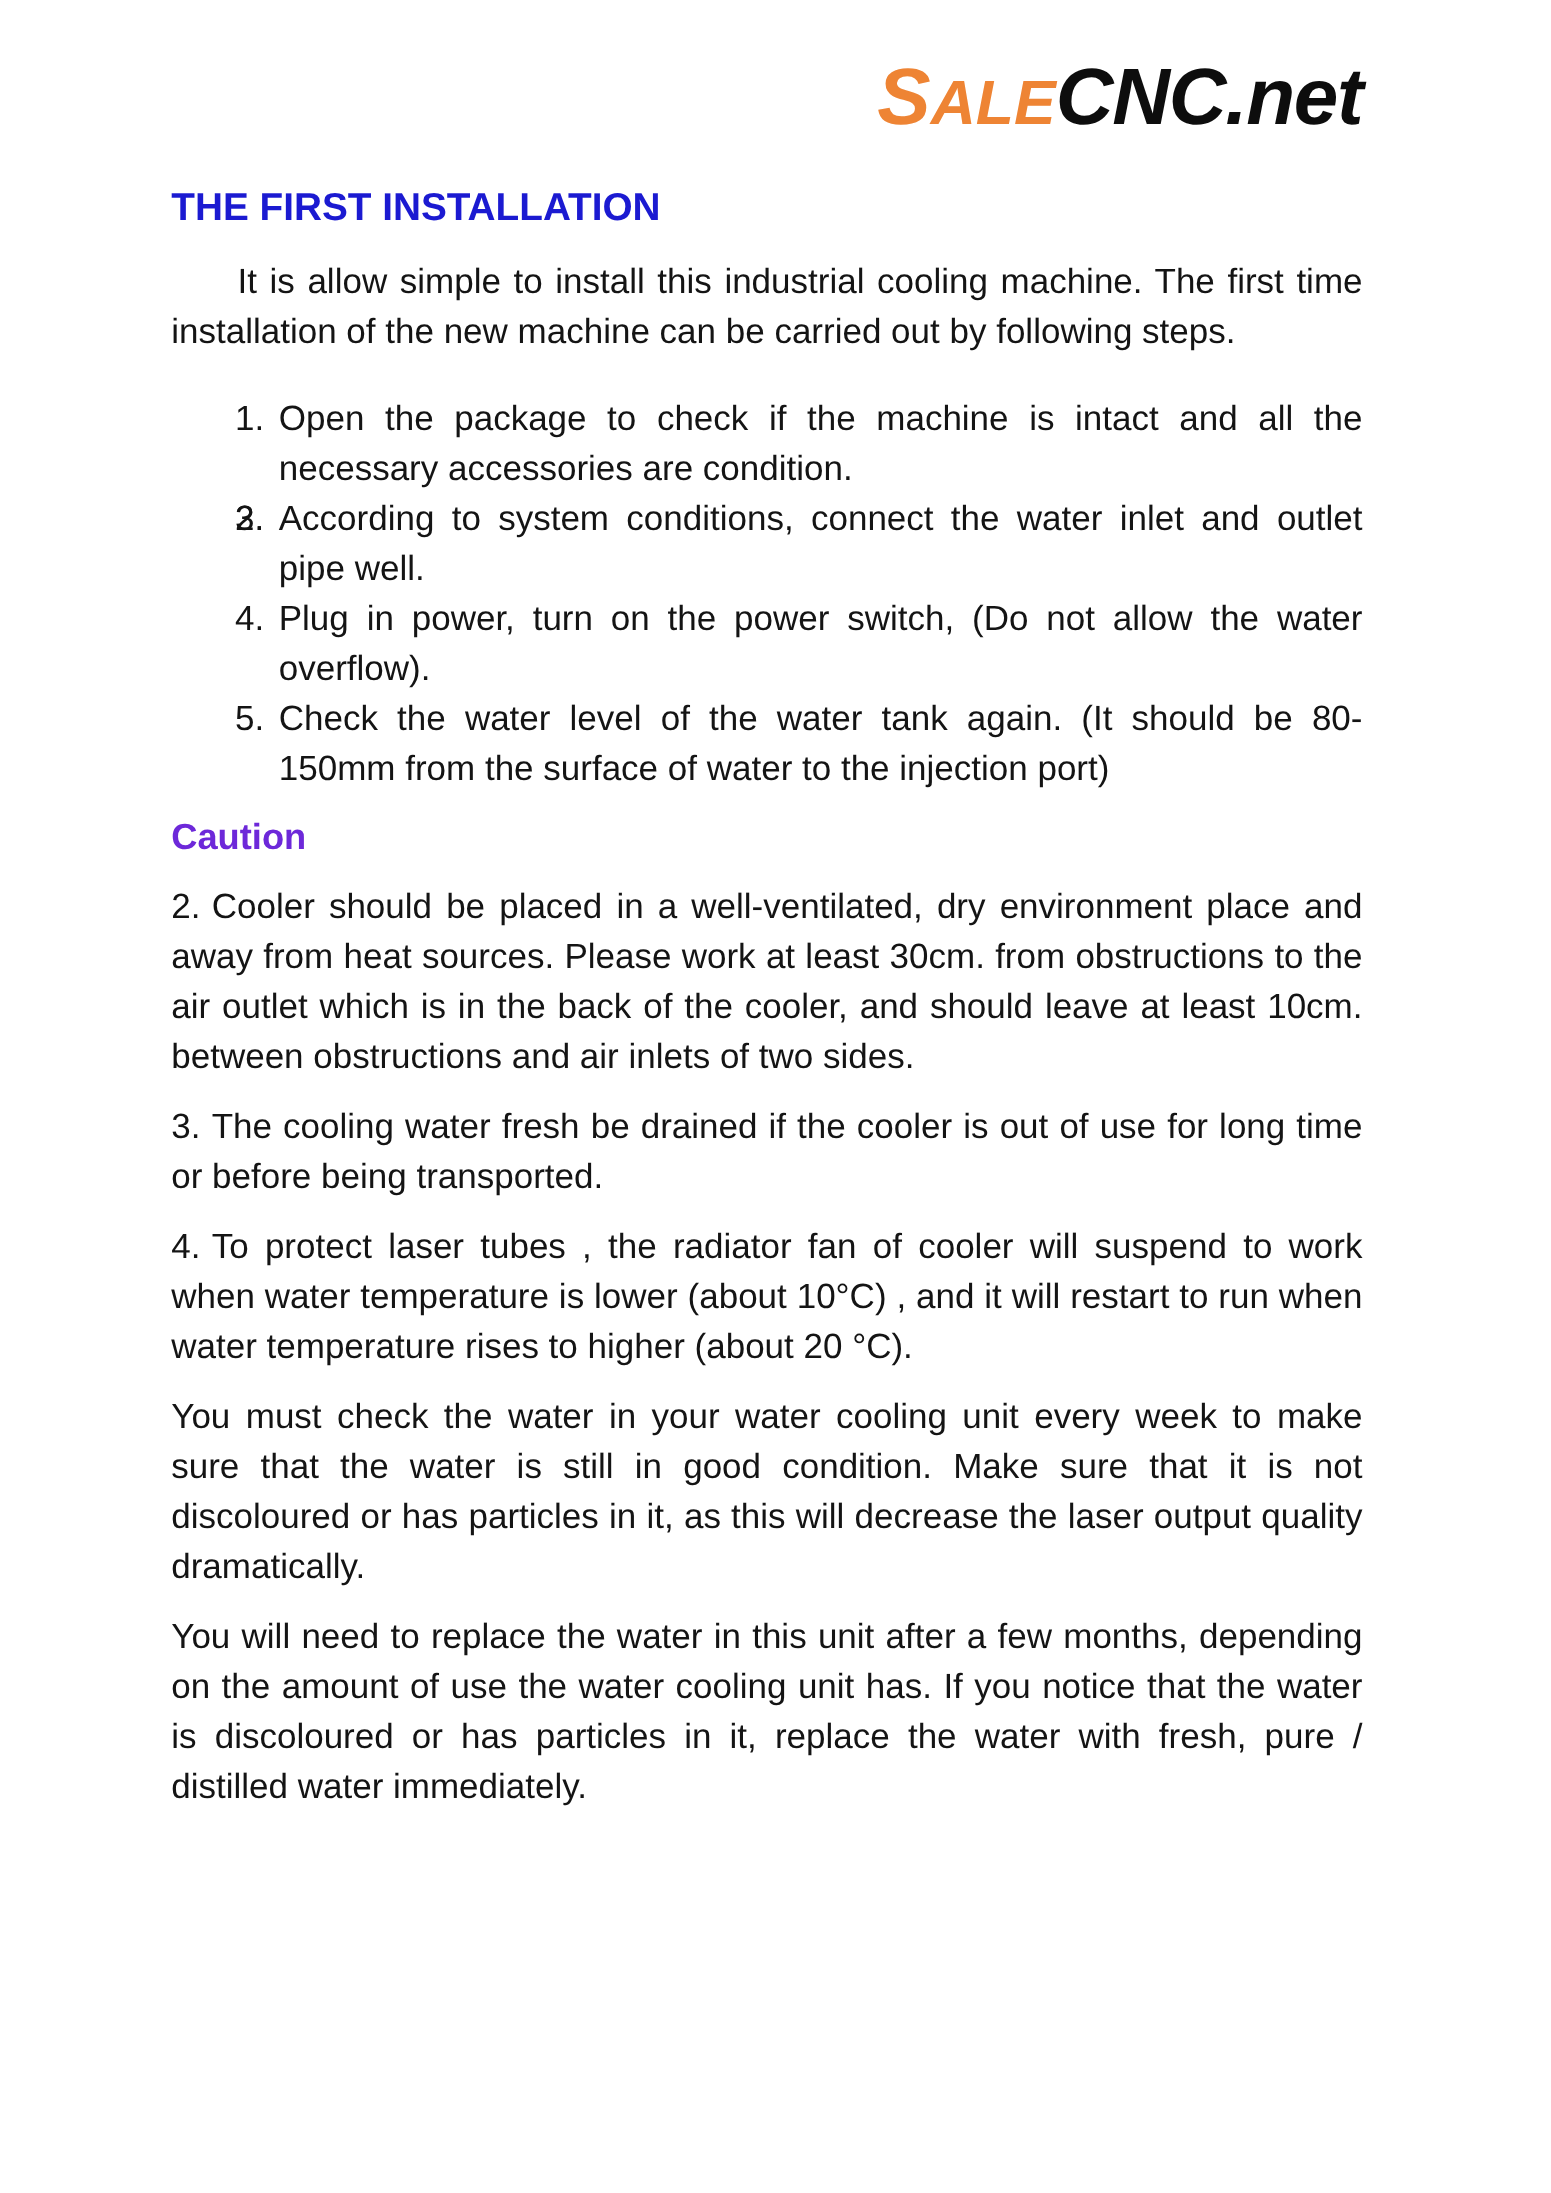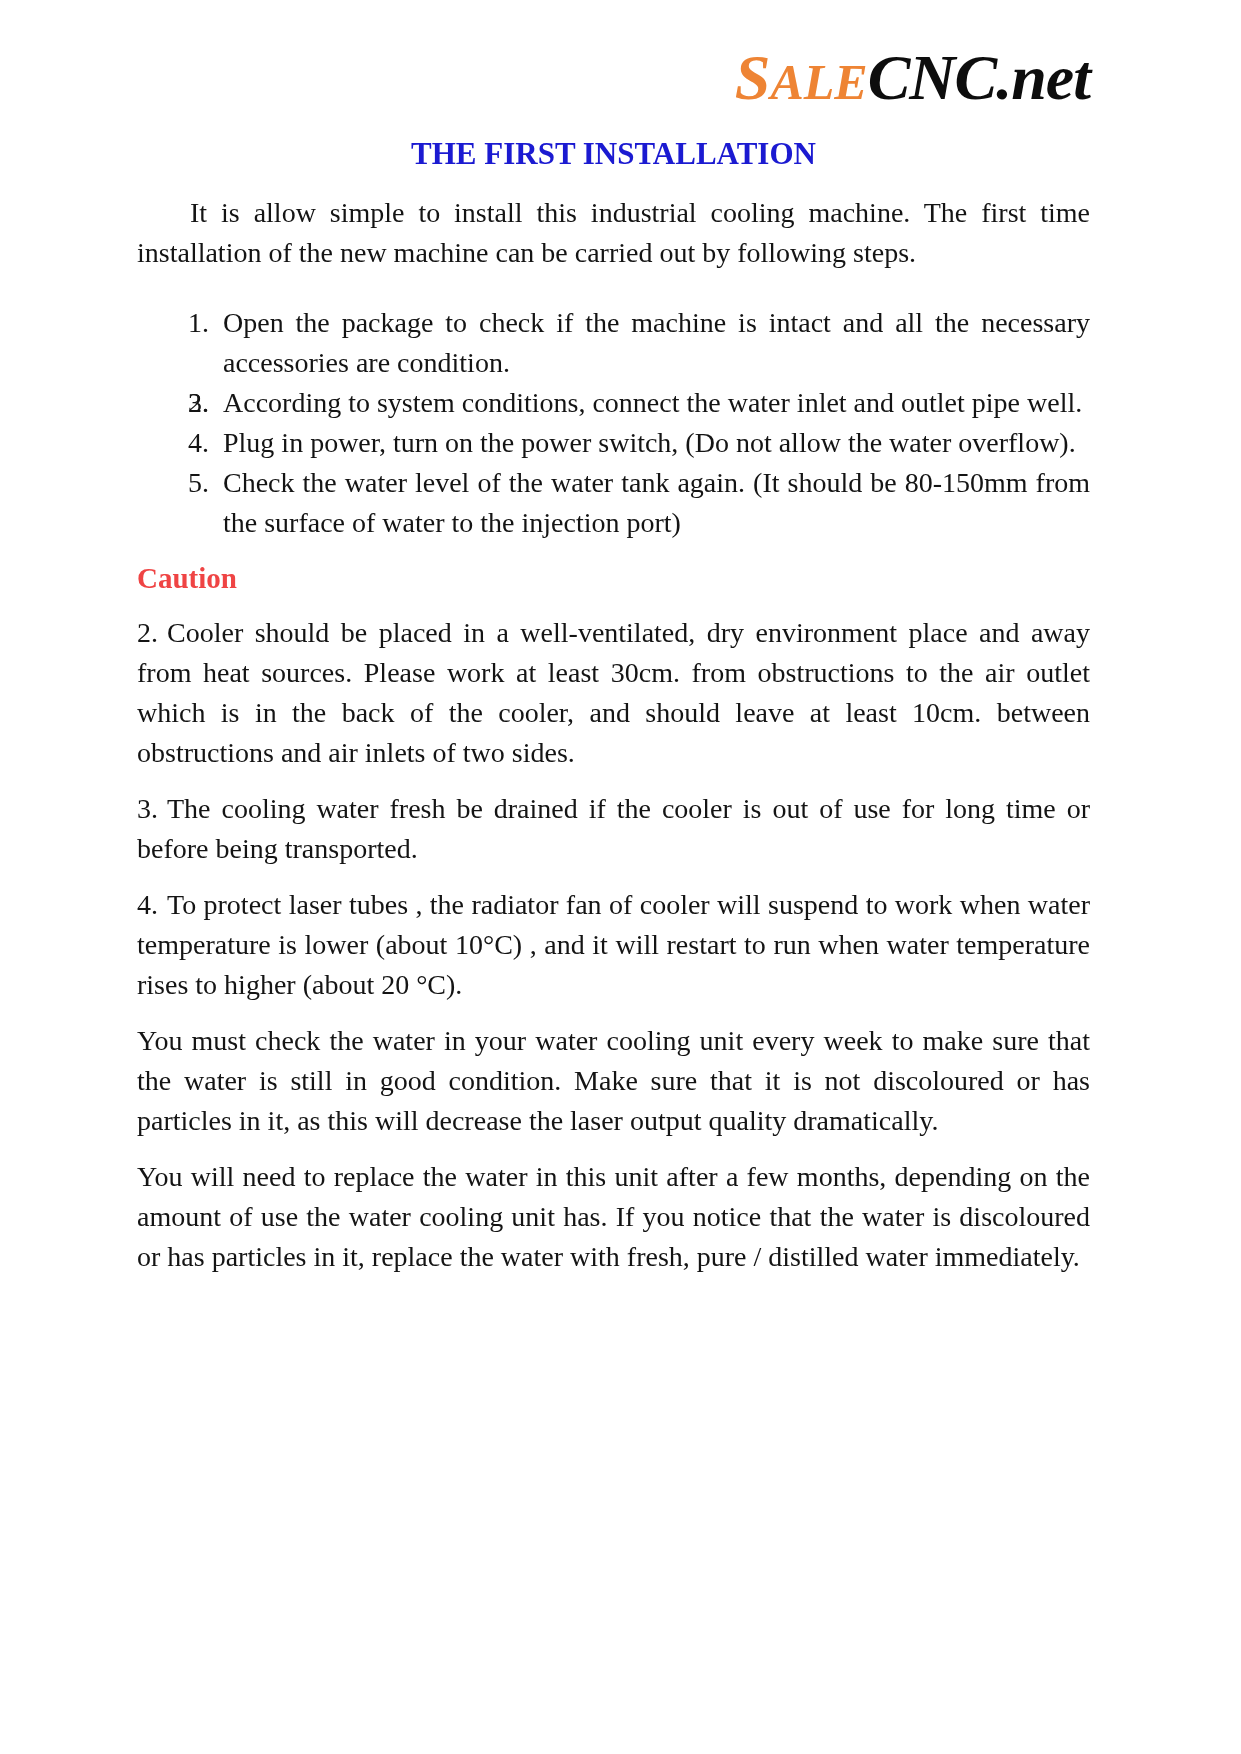--- a/index.html
+++ b/index.html
@@ -5,21 +5,21 @@
   html, body {
     margin: 0;
     padding: 0;
     background: #ffffff;
   }
   .page {
     position: relative;
     width: 1241px;
     height: 1460px;
     background: #ffffff;
-    font-family: Liberation Serif, serif;
+    font-family: Liberation Sans, sans-serif;
     color: #141414;
     overflow: hidden;
   }
   .content {
     width: 953px;
     margin-left: 137px;
   }
   
   .logo-row {
     padding-top: 44px;
@@ -41,32 +41,31 @@
   .logo-sale::first-letter {
     font-size: 64px;
   }
   .logo-domain {
     color: #0d0d0d;
     font-size: 64px;
     letter-spacing: -1px;
   }
   
   .doc-title {
-    margin: 24px 0 0 0;
-    text-align: center;
+    margin: 36px 0 0 0;
     font-size: 31px;
     font-weight: bold;
     color: #1b1ad1;
     line-height: 38px;
   }
   .section-heading {
     margin: 16px 0 0 0;
     font-size: 29px;
     font-weight: bold;
-    color: #ef4444;
+    color: #6d28d9;
     line-height: 38px;
   }
   
   .body-par {
     margin: 16px 0 0 0;
     font-size: 28px;
     line-height: 40px;
     text-align: justify;
   }
   .intro {

